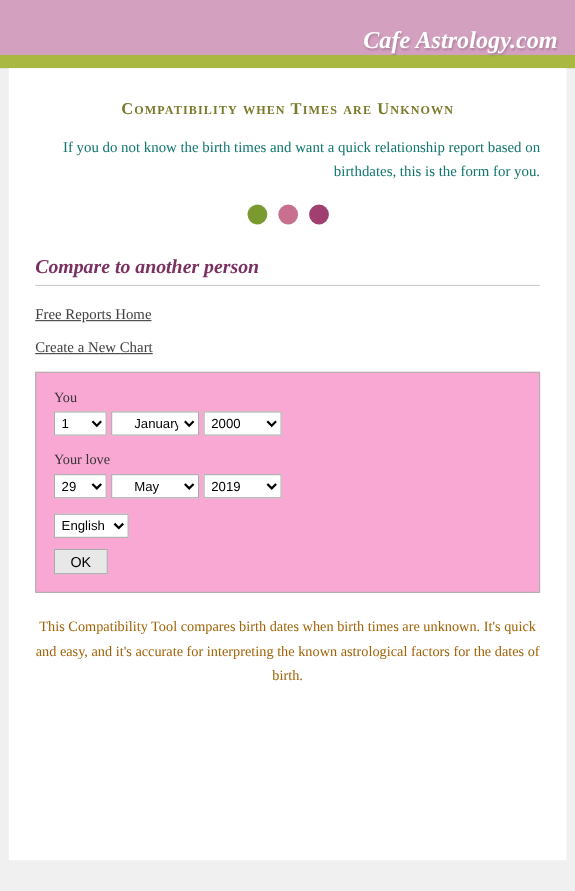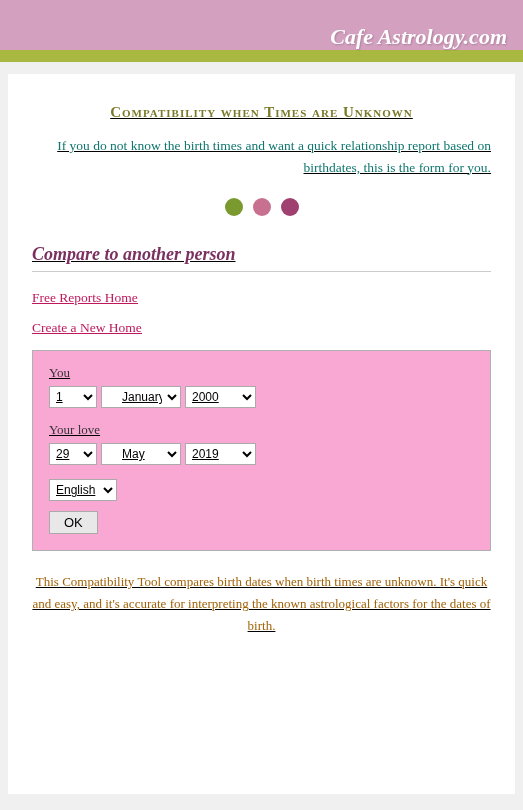--- a/index.html
+++ b/index.html
@@ -29,24 +29,23 @@
       text-shadow: 1px 1px 2px rgba(0,0,0,0.2);
     }
 
     .green-bar {
       background: #a8b840;
       height: 12px;
     }
 
     .main-content {
       background: white;
-      margin: 12px 8px;
+      margin: 0 8px;
       padding: 20px 24px 24px;
       min-height: 720px;
-      text-decoration: underline;
     }
 
     .page-title {
       text-align: center;
       color: #7a7a2a;
       font-size: 15px;
       font-variant: small-caps;
       letter-spacing: 1px;
       margin-bottom: 14px;
       margin-top: 10px;
@@ -77,21 +76,21 @@
       color: #7a3060;
       font-size: 18px;
       font-style: italic;
       border-bottom: 1px solid #ccc;
       padding-bottom: 6px;
       margin-bottom: 18px;
     }
 
     .link-item {
       display: block;
-      color: #be185d;
+      color: #404040;
       font-size: 13.5px;
       text-decoration: underline;
       cursor: pointer;
       margin-bottom: 14px;
     }
 
     .form-box {
       border: 1px solid #b0b0b0;
       padding: 14px 16px 16px;
       margin-top: 12px;
@@ -167,21 +166,21 @@
 
   <div class="dots-row">
     <div class="dot" style="background:#7a9a30;"></div>
     <div class="dot" style="background:#c87090;"></div>
     <div class="dot" style="background:#a04070;"></div>
   </div>
 
   <h3 class="section-heading">Compare to another person</h3>
 
   <a class="link-item">Free Reports Home</a>
-  <a class="link-item">Create a New Home</a>
+  <a class="link-item">Create a New Chart</a>
 
   <div class="form-box">
     
     <span class="form-label">You</span>
     <div class="form-row">
       <select class="select-day">
         <option>1</option><option>2</option><option>3</option><option>4</option><option>5</option>
         <option>6</option><option>7</option><option>8</option><option>9</option><option>10</option>
         <option>11</option><option>12</option><option>13</option><option>14</option><option>15</option>
         <option>16</option><option>17</option><option>18</option><option>19</option><option>20</option>

